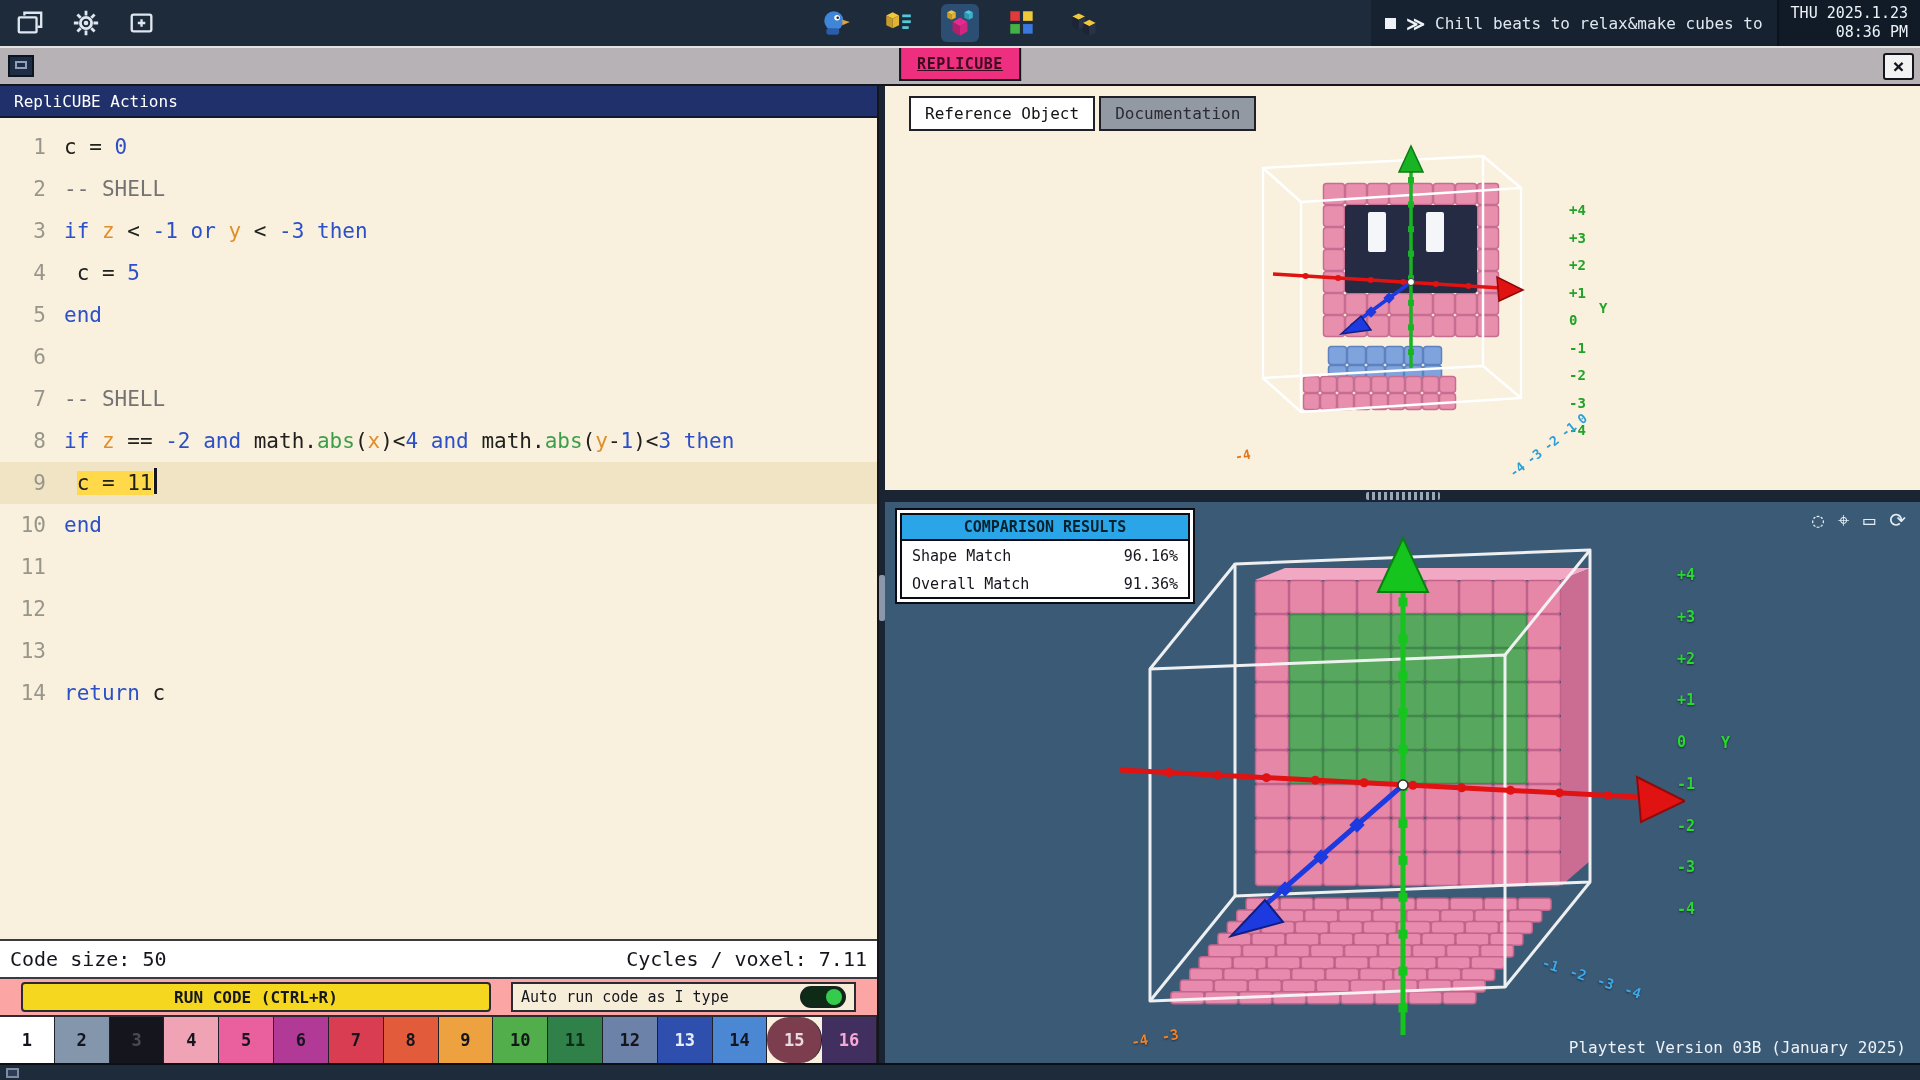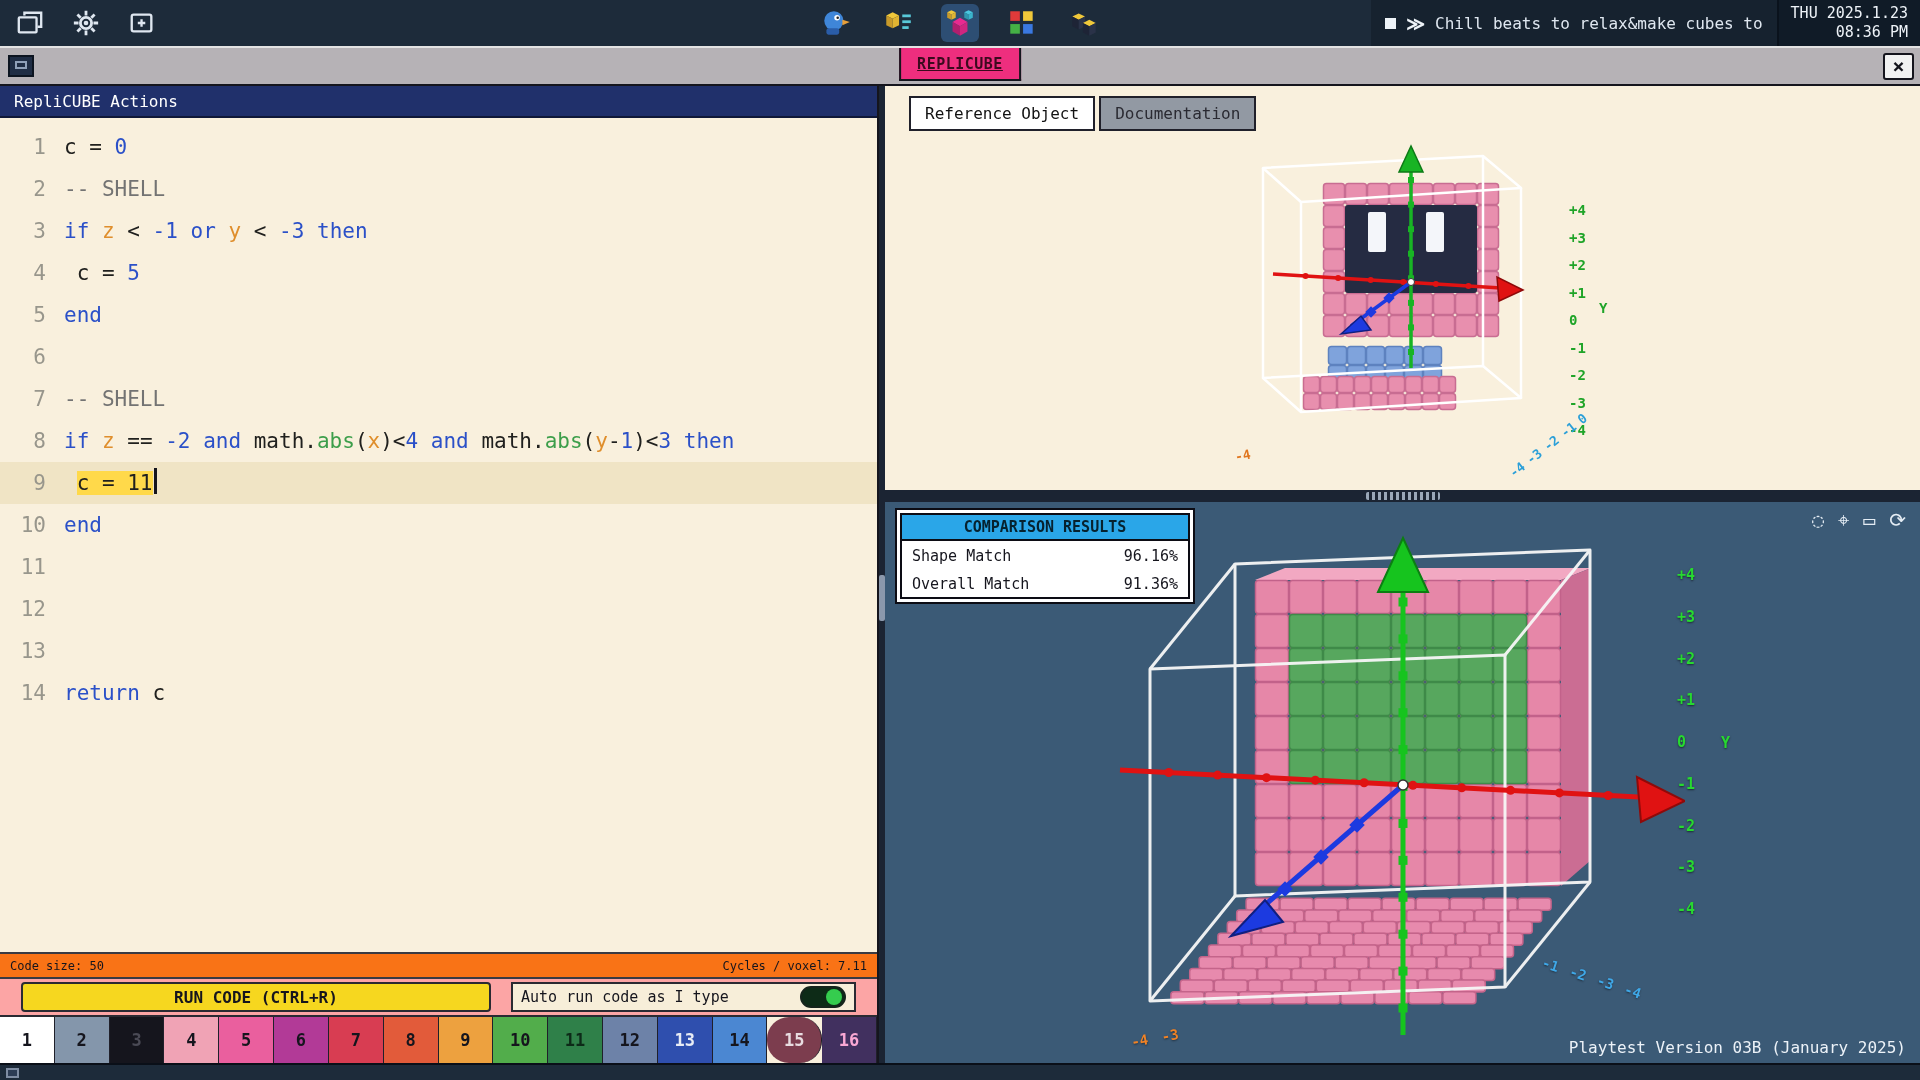--- a/index.html
+++ b/index.html
@@ -50,22 +50,22 @@
     padding-left:14px;border-bottom:2px solid #101838;flex:none;}
   .code-area{flex:1;padding-top:8px;overflow:hidden;font-size:21px;line-height:42px;}
   .code-line{display:flex;height:42px;cursor:text;}
   .code-line.current{background:#f0e4c5;}
   .line-num{width:46px;text-align:right;color:#98968c;flex:none;}
   .code-text{margin-left:18px;white-space:pre;color:#20201e;}
   .pl{color:#20201e;} .kw{color:#2b50c8;} .num{color:#2b50c8;} .var{color:#df8e2c;}
   .fn{color:#3c9e4a;} .cm{color:#737373;}
   .cur{background:#ffd94a;color:#20201e;}
   .caret{display:inline-block;width:3px;height:26px;background:#15151d;vertical-align:-4px;margin-left:1px;}
-  .editor-footer{height:27px;flex:none;display:flex;justify-content:space-between;align-items:center;
-    padding:0 10px;font-size:12px;color:#15151d;background:#f97316;
+  .editor-footer{height:40px;flex:none;display:flex;justify-content:space-between;align-items:center;
+    padding:0 10px;font-size:20px;color:#15151d;background:#ffffff;
     border-top:2px solid #3a3a42;border-bottom:2px solid #3a3a42;}
   .run-row{height:36px;flex:none;display:flex;gap:20px;padding:3px 21px;background:#fca5a5;}
   .run-btn{flex:0 0 470px;background:#f6d71f;border:2px solid #2a2a32;border-radius:4px;
     font-weight:bold;font-size:16px;color:#15151d;font-family:inherit;cursor:pointer;}
   .autorun{flex:1;border:2px solid #2a2a32;background:#f7eed9;display:flex;align-items:center;
     justify-content:space-between;padding:0 8px;font-size:15px;color:#15151d;}
   .toggle{width:46px;height:22px;border-radius:11px;background:#0d2b17;border:2px solid #15241c;position:relative;cursor:pointer;}
   .knob{position:absolute;right:2px;top:1px;width:16px;height:16px;border-radius:50%;background:#35cc4e;}
   .palette{height:48px;flex:none;display:flex;border-top:2px solid #2a2a32;}
   .swatch{flex:1;display:flex;align-items:center;justify-content:center;font-size:17px;font-weight:bold;

